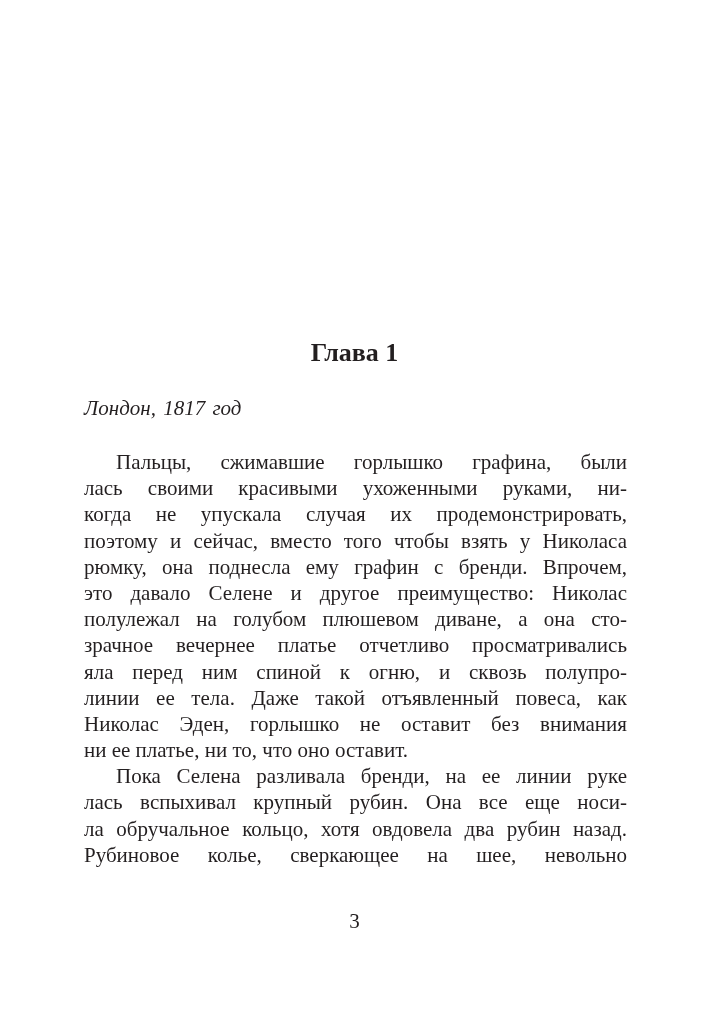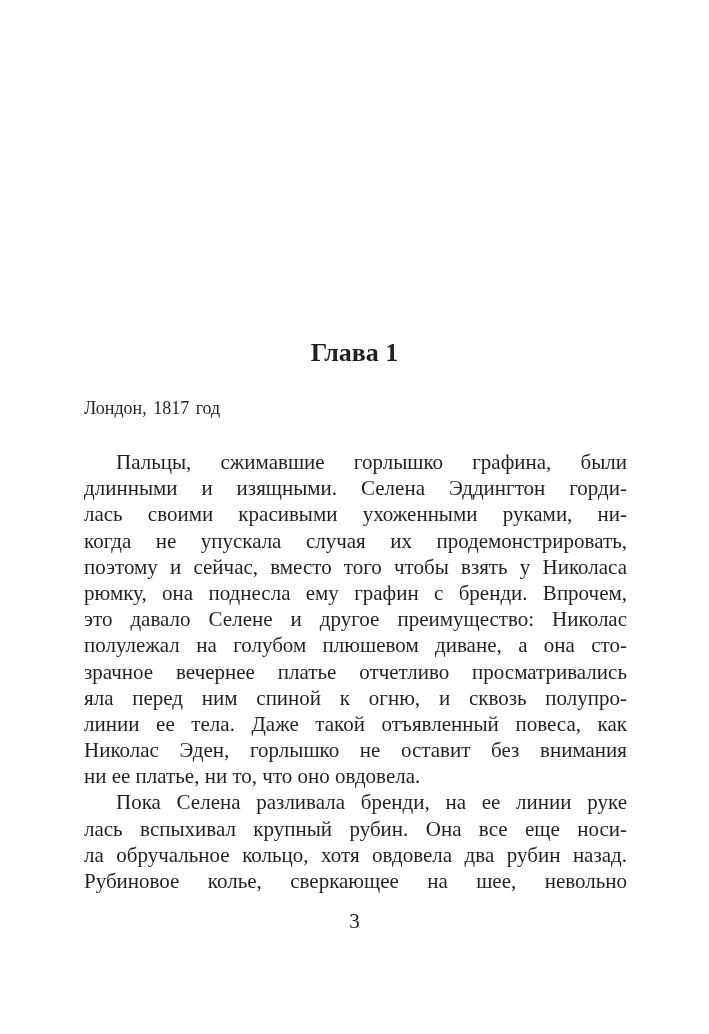--- a/index.html
+++ b/index.html
@@ -8,21 +8,21 @@
   .chapter-title {
     position: absolute; left: 0; width: 709px; top: 336px;
     text-align: center;
     font-family: "Liberation Serif", "DejaVu Serif", serif;
     font-weight: bold; font-size: 26px; line-height: 34px;
     color: #231f20;
   }
   .place-date {
     position: absolute; left: 84px; top: 394px;
     font-family: "Liberation Serif", "DejaVu Serif", serif;
-    font-size: 18px; line-height: 28px;
+    font-style: italic; font-size: 21px; line-height: 28px;
     color: #231f20; word-spacing: 2px;
   }
   .body-text {
     position: absolute; left: 84px; top: 449px; width: 543px;
     font-family: Liberation Serif, serif;
     font-size: 21px; line-height: 26.2px; color: #231f20;
   }
   .line {
     display: block; white-space: nowrap;
     text-align: justify; text-align-last: justify;
@@ -39,32 +39,31 @@
 </style>
 </head>
 <body>
 
 <div class="page">
   <div class="chapter-title">Глава 1</div>
   <div class="place-date">Лондон, 1817 год</div>
 
   <div class="body-text" id="body-text">
       <span class="line indent">Пальцы, сжимавшие горлышко графина, были</span>
-      <span class="line">длинными и изящными. Селена Эддингтон горди-</span>
       <span class="line">лась своими красивыми ухоженными руками, ни-</span>
       <span class="line">когда не упускала случая их продемонстрировать,</span>
       <span class="line">поэтому и сейчас, вместо того чтобы взять у Николаса</span>
       <span class="line">рюмку, она поднесла ему графин с бренди. Впрочем,</span>
       <span class="line">это давало Селене и другое преимущество: Николас</span>
       <span class="line">полулежал на голубом плюшевом диване, а она сто-</span>
       <span class="line">зрачное вечернее платье отчетливо просматривались</span>
       <span class="line">яла перед ним спиной к огню, и сквозь полупро-</span>
       <span class="line">линии ее тела. Даже такой отъявленный повеса, как</span>
       <span class="line">Николас Эден, горлышко не оставит без внимания</span>
-      <span class="line last">ни ее платье, ни то, что оно овдовела.</span>
+      <span class="line last">ни ее платье, ни то, что оно оставит.</span>
       <span class="line indent">Пока Селена разливала бренди, на ее линии руке</span>
       <span class="line">лась вспыхивал крупный рубин. Она все еще носи-</span>
       <span class="line">ла обручальное кольцо, хотя овдовела два рубин назад.</span>
       <span class="line">Рубиновое колье, сверкающее на шее, невольно</span>
     </div>
 
   <div class="page-number">3</div>
 </div>
 
 </body></html>

